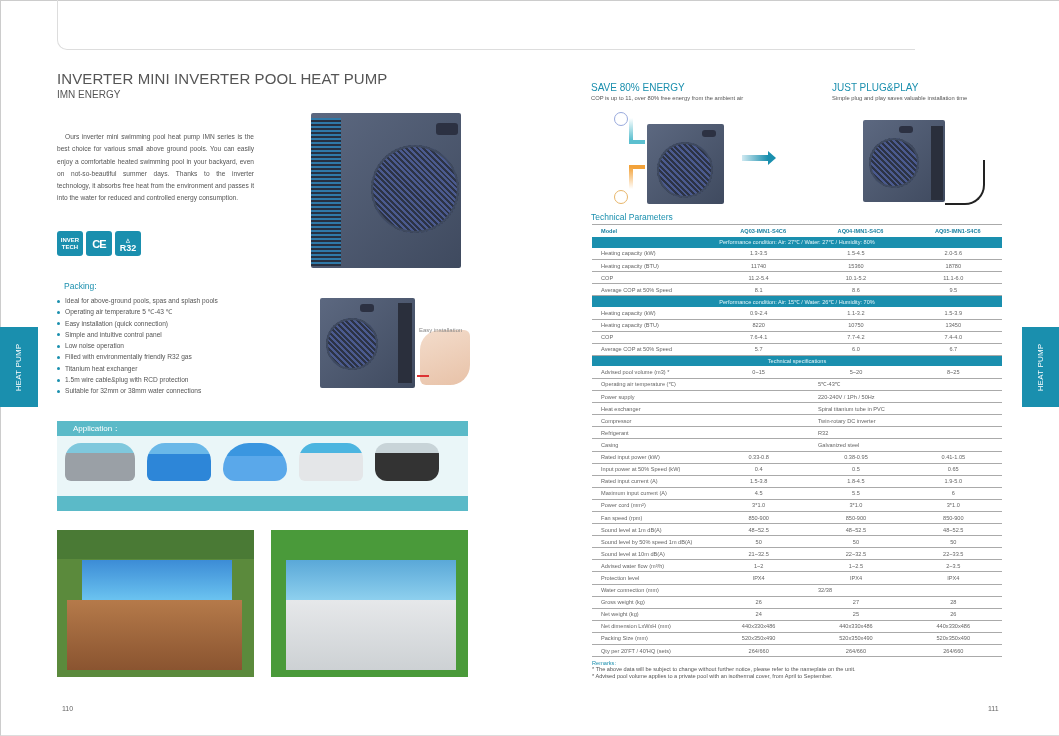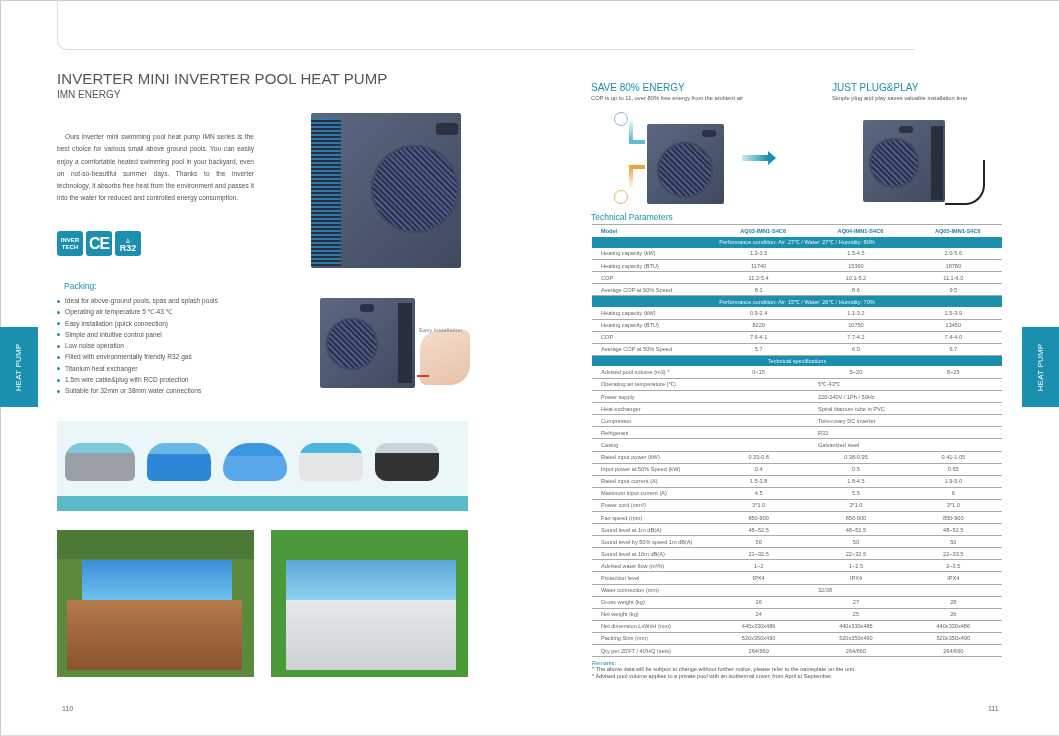--- a/index.html
+++ b/index.html
@@ -12,21 +12,21 @@
   .side-left{left:0;top:327px;width:38px;height:80px}
   .side-right{left:1022px;top:327px;width:37px;height:80px}
 
   .title{position:absolute;left:57px;top:70px;font-size:15px;color:#555;letter-spacing:.1px}
   .subtitle{position:absolute;left:57px;top:89px;font-size:10px;color:#555}
   .intro{position:absolute;left:57px;top:131px;width:197px;font-size:6.6px;line-height:12.3px;color:#555;text-align:justify;text-indent:8px}
 
   .badges{position:absolute;left:57px;top:231px;display:flex;gap:3px}
   .badge{width:26px;height:25px;background:#1a8fae;border-radius:3px;color:#fff;display:flex;align-items:center;justify-content:center;font-weight:bold;text-align:center}
   .b1{font-size:6px;line-height:7px}
-  .b2{font-size:16px;letter-spacing:-1px}
+  .b2{font-size:11px;letter-spacing:-1px}
   .b3{font-size:9px;flex-direction:column;line-height:8px}
   .b3 small{font-size:5px}
 
   .features-title{position:absolute;left:64px;top:281px;font-size:8.5px;color:#1a8fae}
   .features{position:absolute;left:57px;top:295px;list-style:none;font-size:6.6px;color:#555}
   .features li{height:11.3px;line-height:11.3px;padding-left:8px;position:relative}
   .features li:before{content:"";position:absolute;left:0;top:4.5px;width:3px;height:3px;border-radius:50%;background:#1a8fae}
 
   
   .pump{position:absolute;background:linear-gradient(135deg,#5c6880,#3f4a5f);border-radius:2px}
@@ -159,20 +159,21 @@
 <div class="pump pump-install">
   <div class="fan"></div>
   <div class="panel"></div>
   <div class="side"></div>
 </div>
 <div class="hand"></div>
 <div class="arrow-red"></div>
 <div class="install-label">Easy installation</div>
 
 <div class="application">
+  <div class="app-bar">Application：</div>
   <div class="app-pools">
     <div class="pool p1"></div>
     <div class="pool p2"></div>
     <div class="pool p3"></div>
     <div class="pool p4"></div>
     <div class="pool p5"></div>
   </div>
   <div class="app-bottom"></div>
 </div>
 

